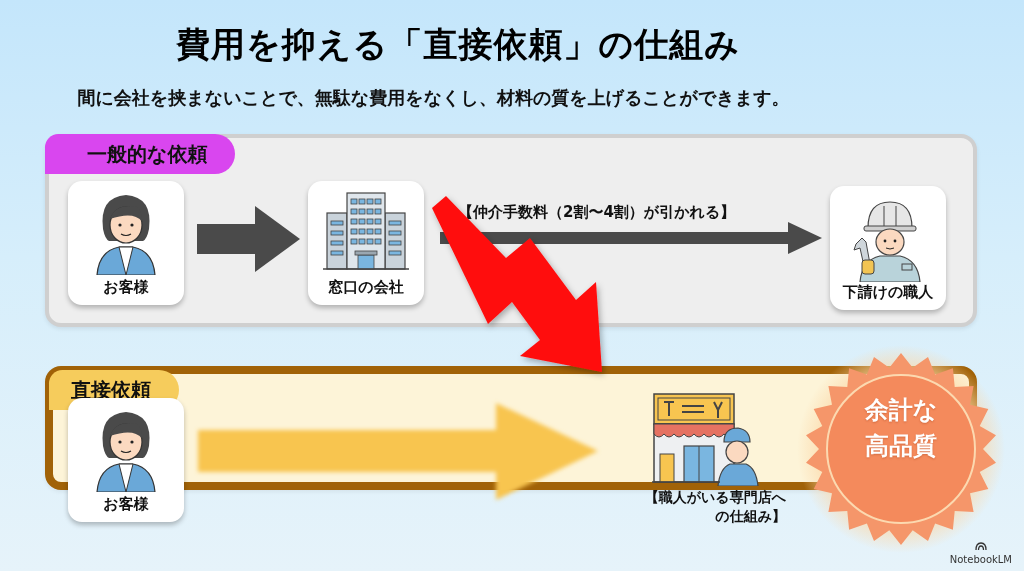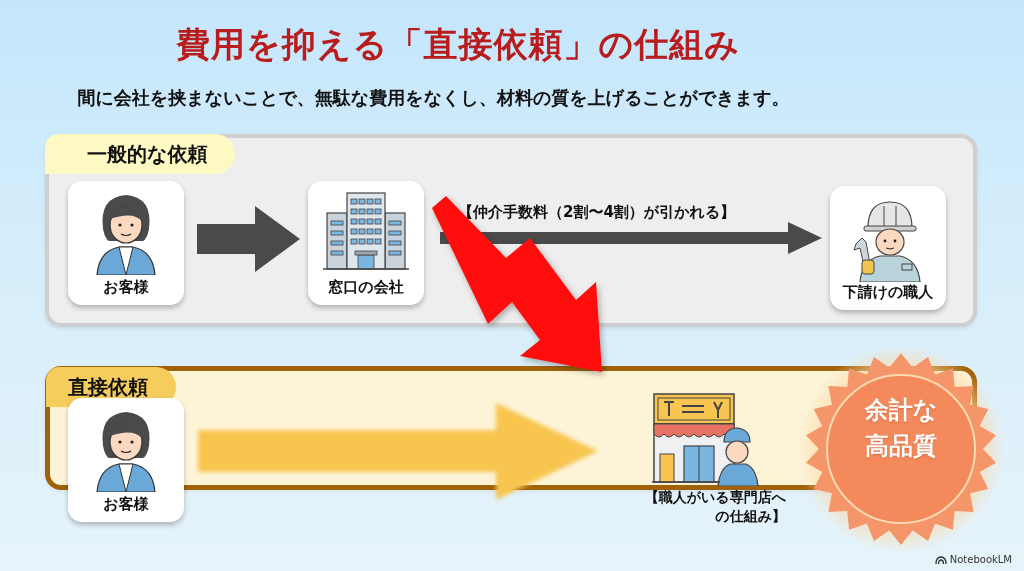--- a/index.html
+++ b/index.html
@@ -5,45 +5,45 @@
   * { box-sizing: border-box; margin: 0; padding: 0; }
   html, body { width: 1024px; height: 571px; overflow: hidden; }
   body {
     font-family: "DejaVu Sans", "Liberation Sans", sans-serif;
     background: linear-gradient(180deg, #c4e6fb 0%, #d6eefb 45%, #e6f3fa 100%);
     position: relative;
     color: #111;
   }
   .title {
     position: absolute; left: 0; width: 916px; top: 22px;
-    text-align: center; font-size: 34px; font-weight: bold; letter-spacing: 1px; color: #b91c1c;
+    text-align: center; font-size: 34px; font-weight: bold; letter-spacing: 1px; color: #000000;
   }
   .subtitle {
     position: absolute; left: 0; width: 867px; top: 86px;
     text-align: center; font-size: 18px; font-weight: bold; color: #111;
   }
   .panel {
     position: absolute; border-radius: 16px;
   }
   .panel.general {
     left: 45px; top: 134px; width: 932px; height: 193px;
     background: #eeeeee; border: 4px solid #cfcfcf;
     box-shadow: 0 2px 4px rgba(0,0,0,0.08);
   }
   .panel.direct {
     left: 45px; top: 366px; width: 932px; height: 124px;
-    background: #fdf4d8; border: 5px solid #a16207;
+    background: #fdf4d8; border: 8px solid #a16207;
     box-shadow: 0 2px 4px rgba(0,0,0,0.06);
   }
   .panel-tab {
     position: absolute; left: -4px; top: -4px;
     height: 40px; padding: 0 28px 0 22px; border-radius: 16px 24px 24px 0;
     font-size: 20px; font-weight: bold; line-height: 40px; color: #111;
   }
-  .general .panel-tab { background: #fef9c3; padding-left: 42px; }
+  .general .panel-tab { background: #d946ef; padding-left: 42px; }
   .direct .panel-tab { background: #f6cc5c; }
 
   .card {
     position: absolute; width: 116px; height: 124px; background: #fff; border-radius: 14px;
     box-shadow: 0 3px 5px rgba(0,0,0,0.25);
     display: flex; flex-direction: column; align-items: center; justify-content: flex-end;
     padding-bottom: 8px;
   }
   .card svg { position: absolute; top: 8px; left: 50%; transform: translateX(-50%); }
   .card-label { font-size: 15px; font-weight: bold; color: #111; white-space: nowrap; }
@@ -58,21 +58,21 @@
   .badge {
     position: absolute; left: 796px; top: 344px; width: 210px; height: 210px;
   }
   .badge-text {
     position: absolute; left: 796px; top: 392px; width: 210px; text-align: center;
     color: #fff; font-size: 24px; font-weight: bold; line-height: 36px;
     text-shadow: 0 1px 2px rgba(160,60,20,0.4);
   }
   .watermark {
     position: absolute; right: 12px; bottom: 6px; font-size: 10px; color: #333;
-    display: flex; align-items: center; gap: 3px;
+    display: flex; align-items: center; gap: 3px; flex-direction: column;
   }
   .overlay { position: absolute; left: 0; top: 0; pointer-events: none; }
 </style>
 </head>
 <body>
 
 <div class="title">費用を抑える「直接依頼」の仕組み</div>
 <div class="subtitle">間に会社を挟まないことで、無駄な費用をなくし、材料の質を上げることができます。</div>
 
 <div class="panel general">

